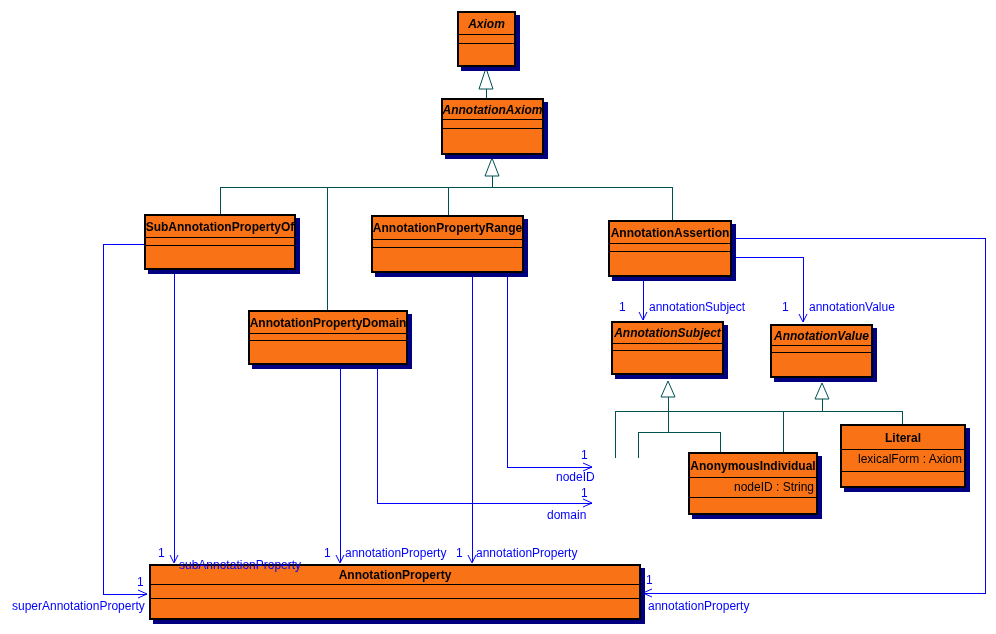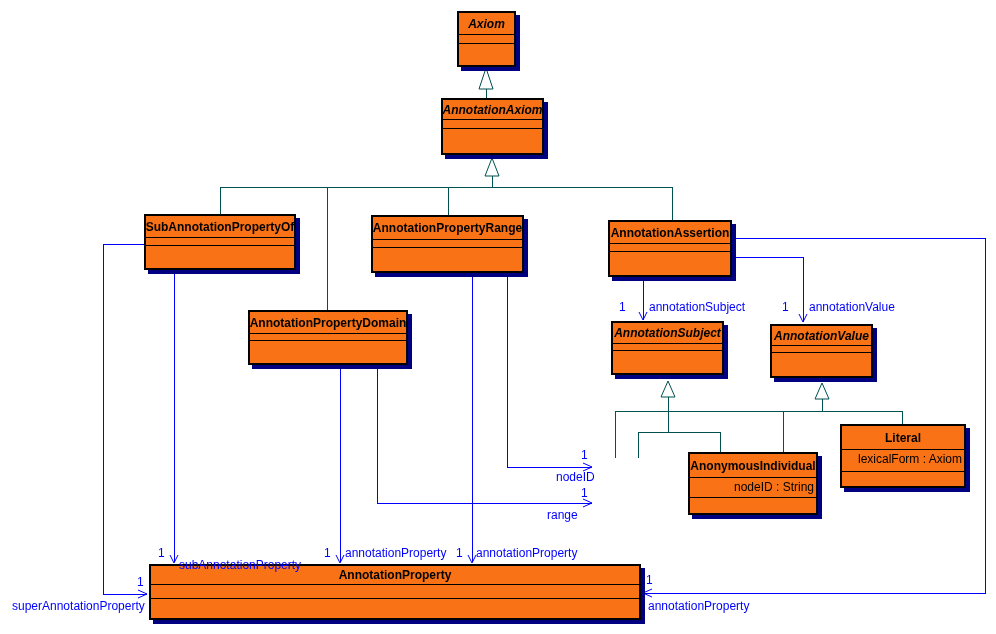--- a/index.html
+++ b/index.html
@@ -144,21 +144,21 @@
   <div class="lbl" style="left:619px;top:301px">1</div>
   <div class="lbl" style="left:649px;top:301px">annotationSubject</div>
 
   <div class="lbl" style="left:782px;top:301px">1</div>
   <div class="lbl" style="left:809px;top:301px">annotationValue</div>
 
   <div class="lbl" style="left:581px;top:449px">1</div>
   <div class="lbl" style="left:556px;top:471px">nodeID</div>
 
   <div class="lbl" style="left:581px;top:487px">1</div>
-  <div class="lbl" style="left:547px;top:509px">range</div>
+  <div class="lbl" style="left:547px;top:509px">domain</div>
 
   <div class="lbl" style="left:158px;top:547px">1</div>
   <div class="lbl" style="left:179px;top:559px">subAnnotationProperty</div>
 
   <div class="lbl" style="left:324px;top:547px">1</div>
   <div class="lbl" style="left:345px;top:547px">annotationProperty</div>
 
   <div class="lbl" style="left:456px;top:547px">1</div>
   <div class="lbl" style="left:476px;top:547px">annotationProperty</div>
 

